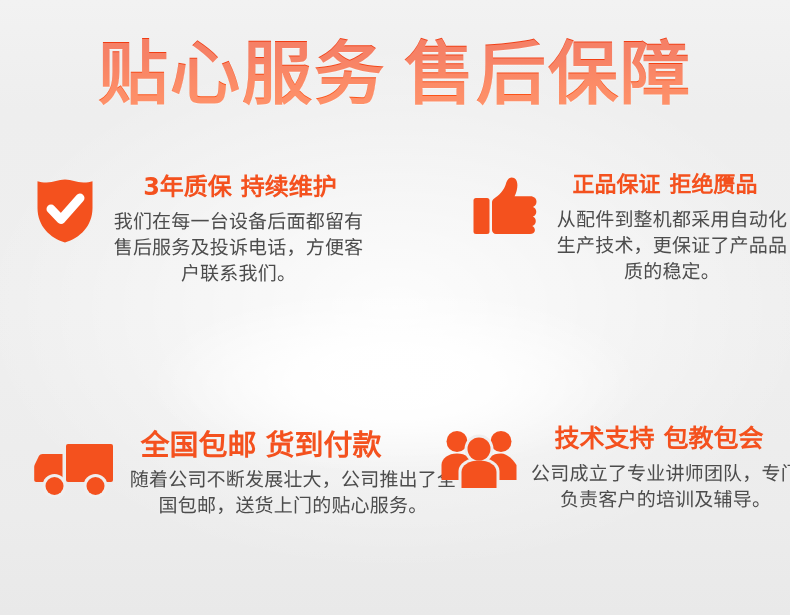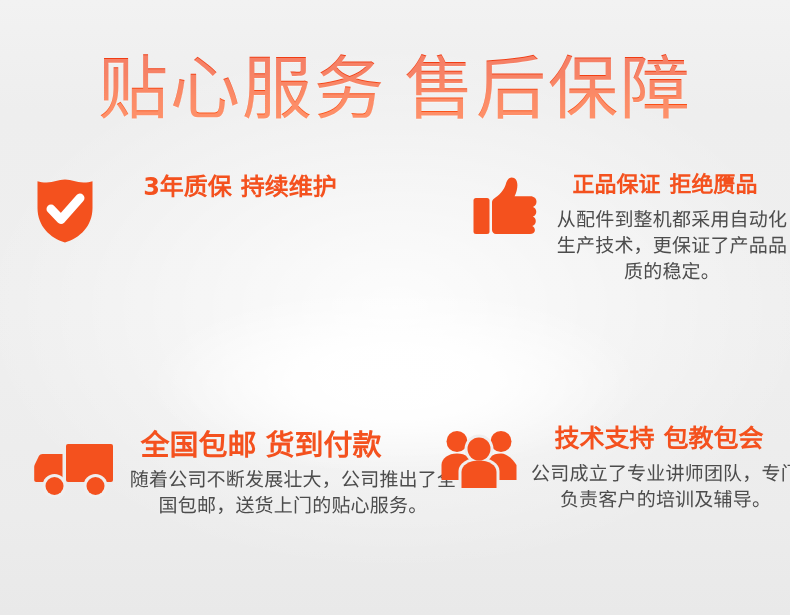--- a/index.html
+++ b/index.html
@@ -32,24 +32,24 @@
   
   .title-wrap {
     position: absolute;
     top: 34px;
     left: 0;
     right: 0;
     text-align: center;
   }
   .main-title {
     display: inline-block;
-    margin: 15px;
+    margin: 0;
     font-size: 70px;
     line-height: 80px;
-    font-weight: normal;
+    font-weight: bold;
     letter-spacing: 2px;
     font-family: "DejaVu Sans", "Liberation Sans", sans-serif;
     background: linear-gradient(180deg, #ef3b14 0%, #f23f14 30%, #fa4e16 62%, #ff5a1c 100%);
     -webkit-background-clip: text;
     background-clip: text;
     color: transparent;
     -webkit-text-fill-color: transparent;
     text-shadow: 0 1px 0 rgba(255,255,255,0.35);
     white-space: nowrap;
   }
@@ -129,20 +129,21 @@
 
     <div class="feature f1">
       <div class="f-icon">
         <svg viewBox="0 0 62 66" xmlns="http://www.w3.org/2000/svg">
           <path d="M31 1.5 C24 1.5 20 4.5 12.5 4.5 C9 4.5 6 4 3.5 3.2 L3.5 30 C3.5 48 16 60 31 64.5 C46 60 58.5 48 58.5 30 L58.5 3.2 C56 4 53 4.5 49.5 4.5 C42 4.5 38 1.5 31 1.5 Z" fill="#f4511e"></path>
           <path d="M17 31 L27 41.5 L46 20" fill="none" stroke="#ffffff" stroke-width="9" stroke-linecap="round" stroke-linejoin="round"></path>
         </svg>
       </div>
       <div class="f-text">
         <h2 class="f-heading"><span>3年质保</span><span class="gap"></span><span>持续维护</span></h2>
+        <p class="f-body">我们在每一台设备后面都留有售后服务及投诉电话，方便客户联系我们。</p>
       </div>
     </div>
 
     <div class="feature f2">
       <div class="f-icon">
         <svg viewBox="0 0 66 62" xmlns="http://www.w3.org/2000/svg">
           <rect x="1.5" y="22" width="16" height="36" rx="2.5" fill="#f4511e"></rect>
           <path d="M24 58 C21.8 58 20 56.2 20 54 L20 26.5 C20 24.8 20.8 23.3 22.2 22.4 C26.5 19.6 32 14.5 33.8 8.2 C34.8 4.6 36.6 1.5 39.6 1.5 C43.4 1.5 45.4 4.6 45.4 9.2 C45.4 13 44.2 17 42.6 20.3 L58.5 20.3 C62 20.3 64.5 22.6 64.5 25.8 C64.5 28.2 63.1 30.1 61 30.9 C63 31.6 64.3 33.4 64.3 35.7 C64.3 38 62.9 39.9 60.8 40.6 C62.6 41.3 63.8 43 63.8 45.2 C63.8 47.5 62.4 49.3 60.3 50 C61.9 50.8 62.9 52.4 62.9 54.3 C62.9 56.6 60.9 58 58 58 Z" fill="#f4511e"></path>
         </svg>
       </div>

